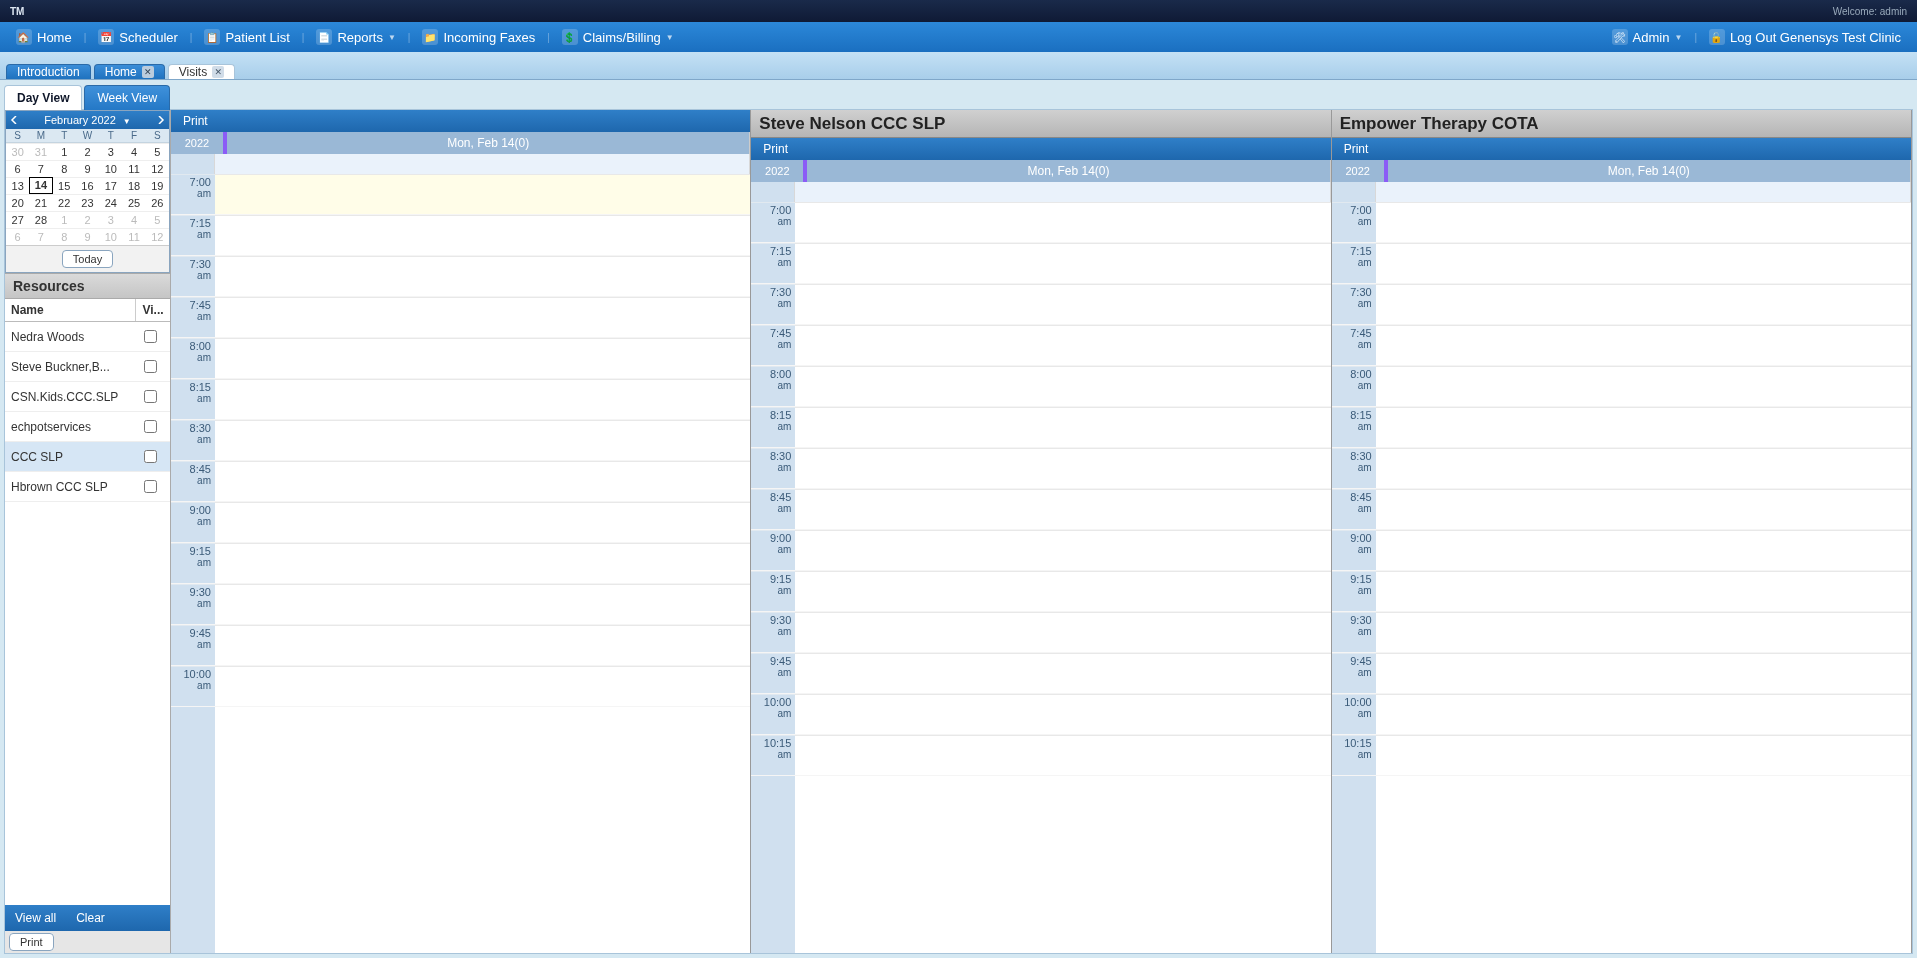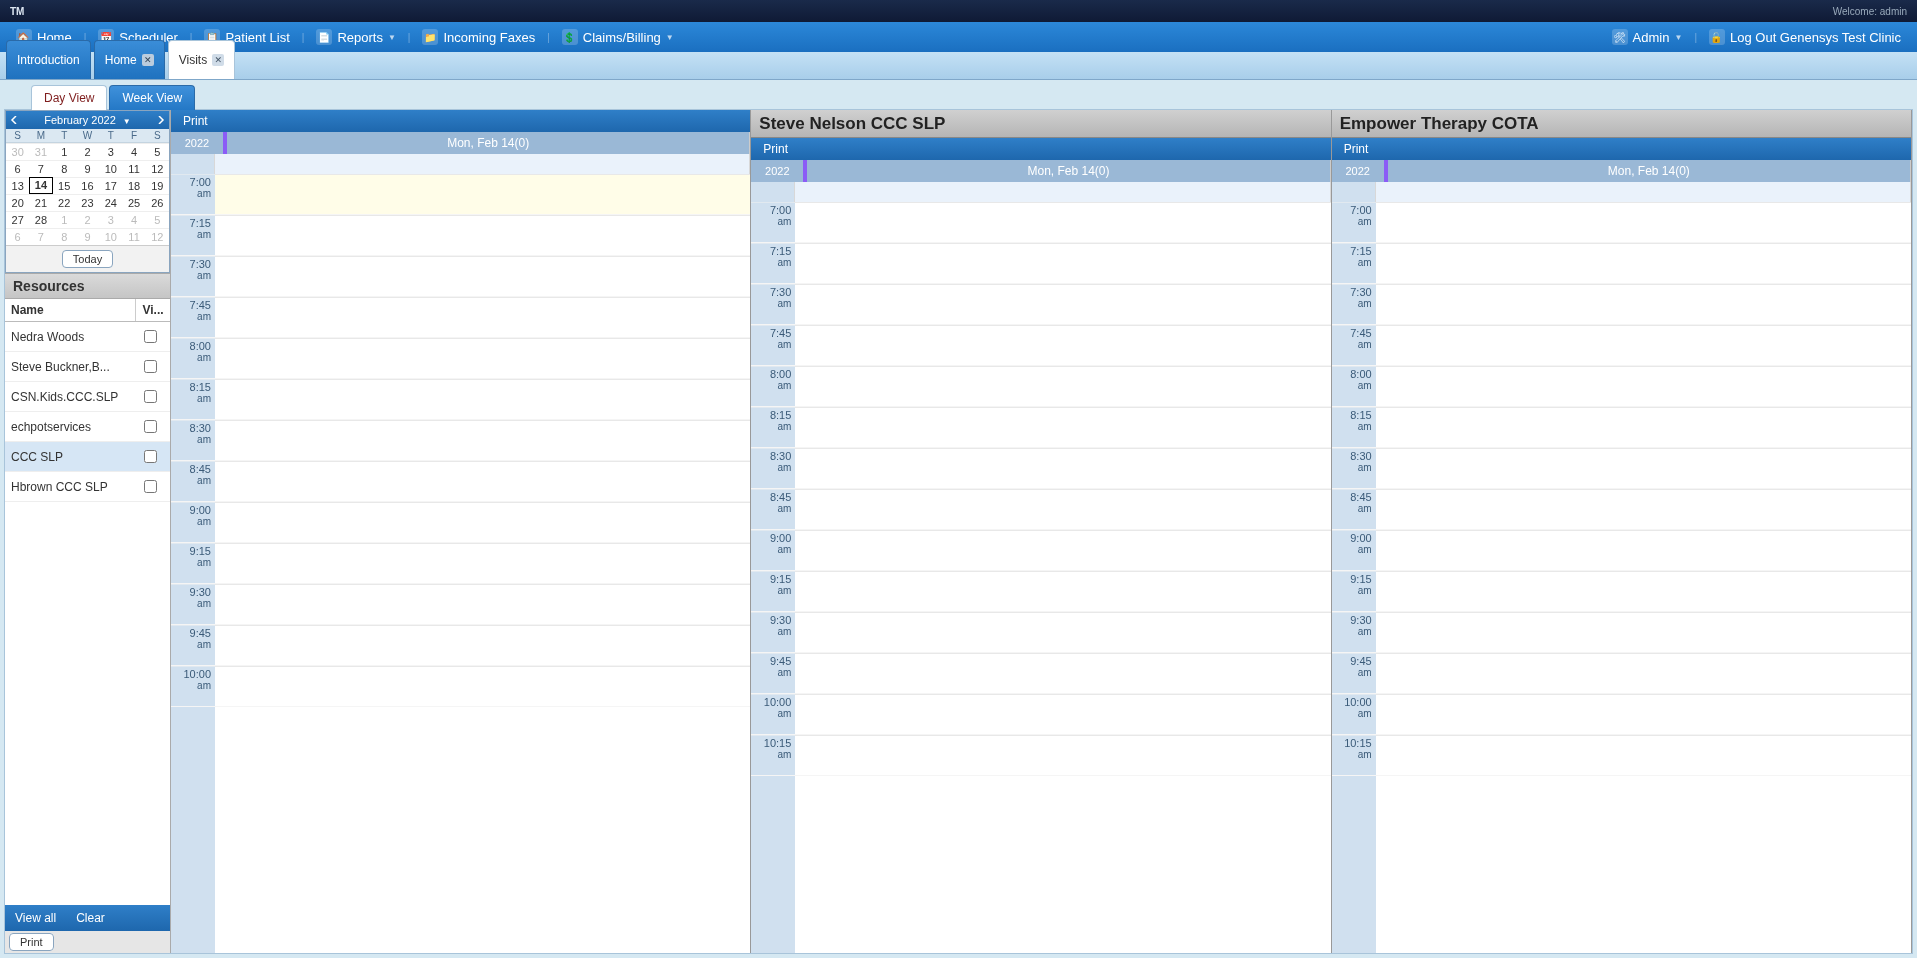--- a/index.html
+++ b/index.html
@@ -56,21 +56,21 @@
 
 .tab-strip {
   height: 28px;
   background: linear-gradient(#c4e1f5, #a8ceea);
   border-bottom: 1px solid #7fa7c9;
   display: flex;
   align-items: flex-end;
   padding: 0 6px;
 }
 .tab {
-  padding: 12px 10px;
+  padding: 0 10px;
   background: linear-gradient(#3a8dd8, #1f72bf);
   color: #fff;
   border: 1px solid #2a6aa8;
   border-bottom: none;
   border-radius: 4px 4px 0 0;
   margin-right: 3px;
   cursor: pointer;
   display:flex; align-items:center; gap:5px;
   font-size:12px;
 }
@@ -106,24 +106,23 @@
   color: #fff;
   border: 1px solid #2a6aa8;
   border-bottom: none;
   border-radius: 4px 4px 0 0;
   margin-right: 2px;
   cursor: pointer;
   font-size:12px;
 }
 .view-tab.active {
   background: #fff;
-  color: #7f1d1d;
-  font-weight: normal;
+  color: #0f172a;
+  font-weight: bold;
   border-color: #a8c4da;
-  margin-left: 27px;
 }
 
 
 .main {
   flex: 1;
   display: flex;
   border: 1px solid #a8c4da;
   background: #fff;
   overflow: hidden;
 }

